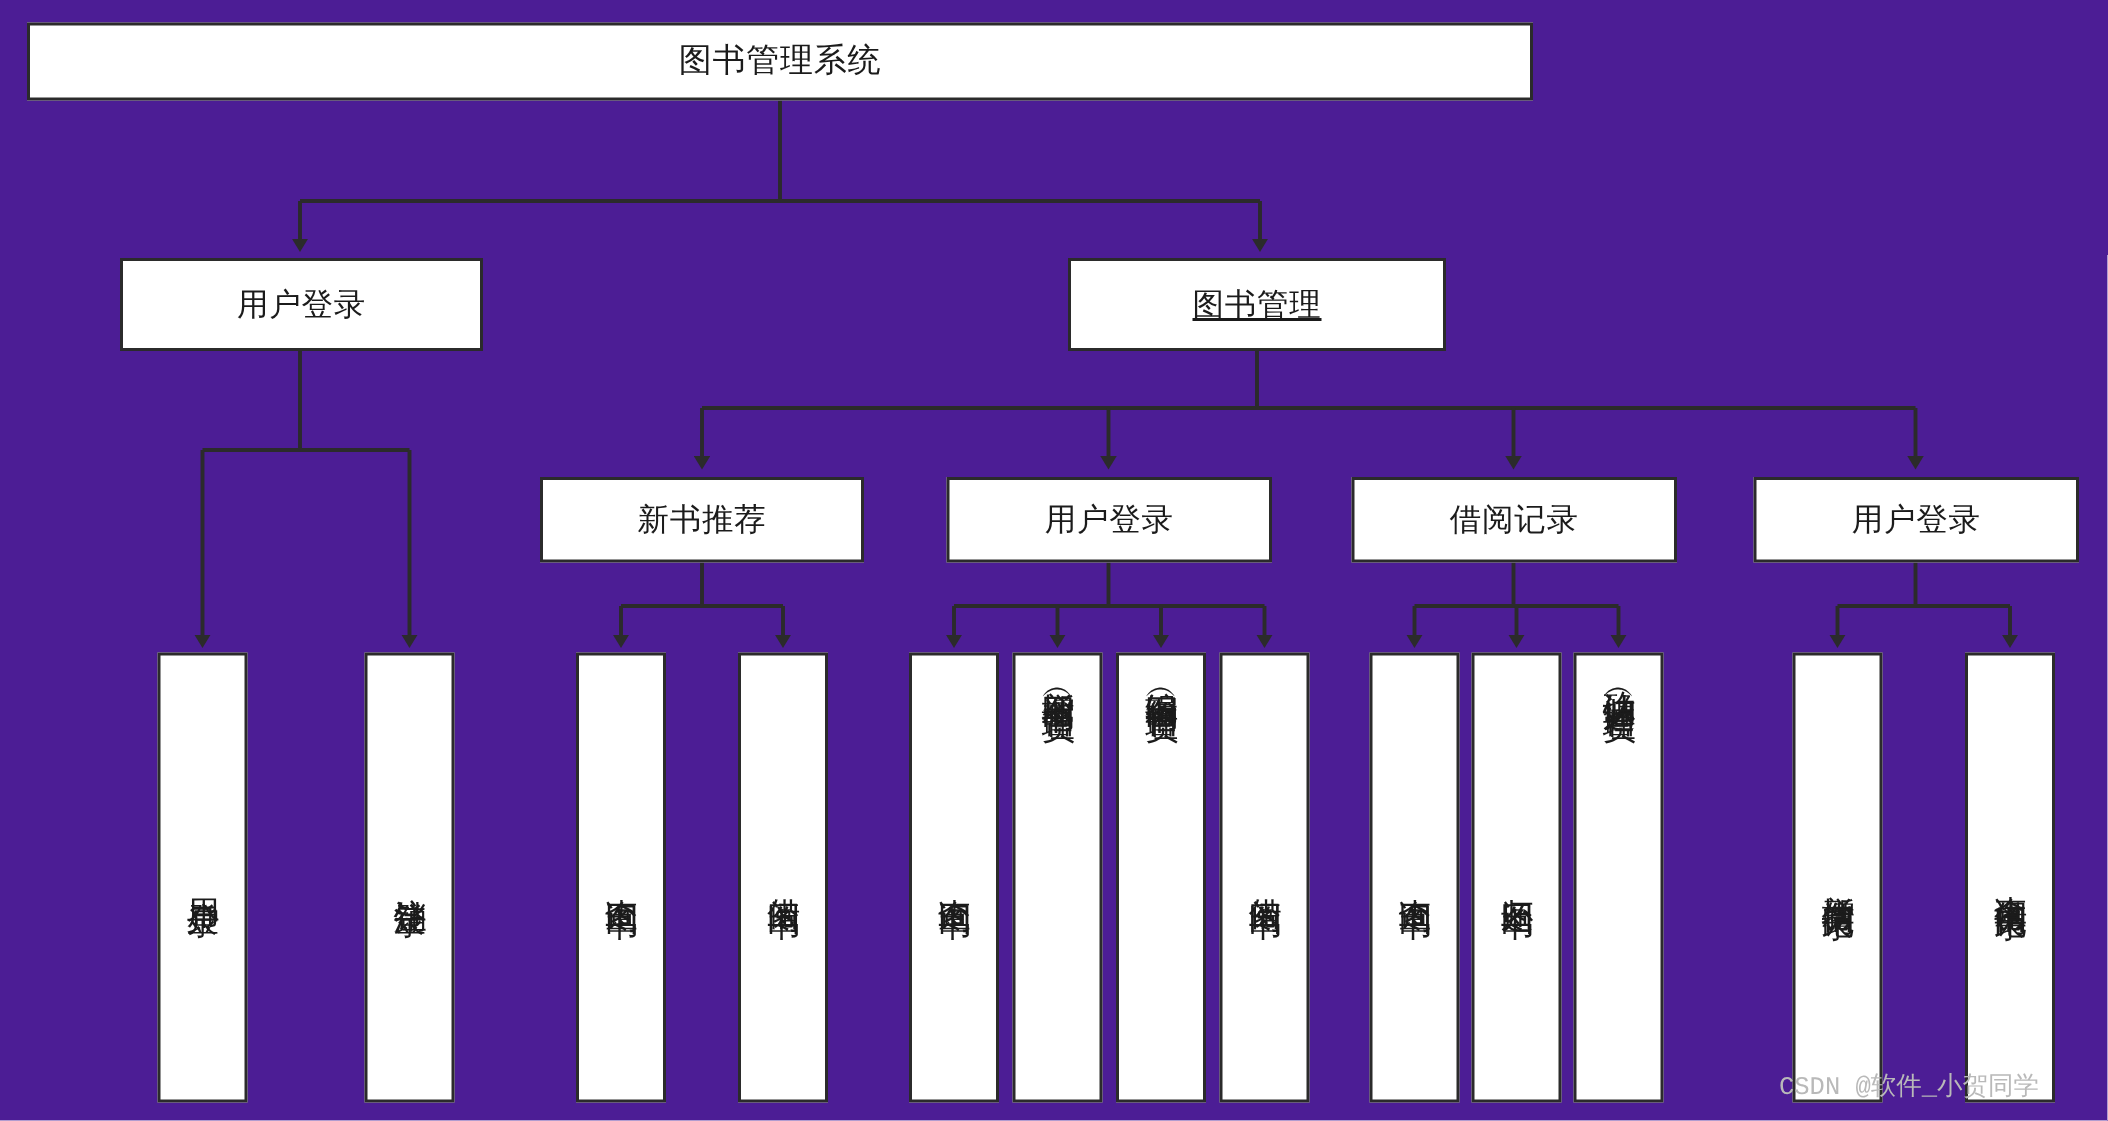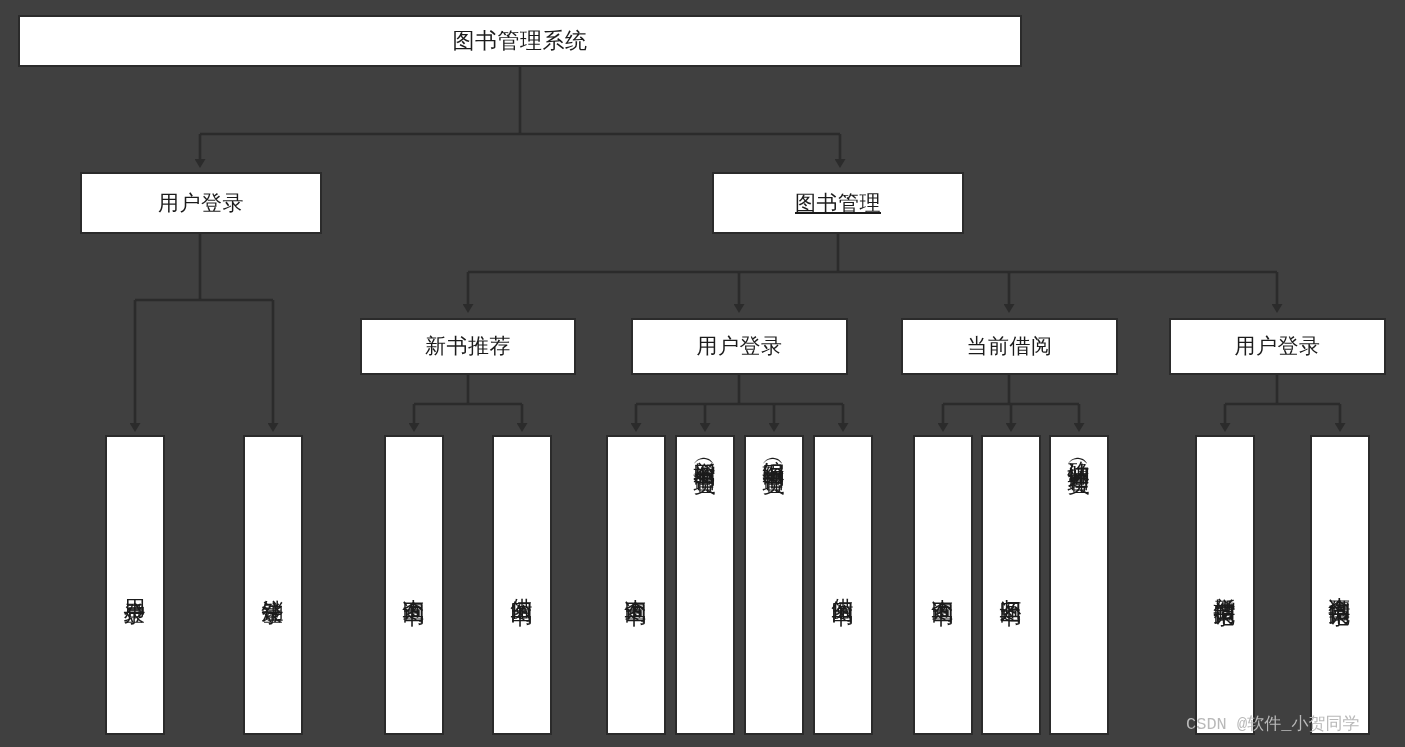--- a/index.html
+++ b/index.html
@@ -8,21 +8,21 @@
     padding: 0;
     background: #ffffff;
   }
   body {
     font-family: "DejaVu Sans", "Liberation Sans", sans-serif;
   }
   #canvas {
     position: relative;
     width: 1405px;
     height: 747px;
-    background: #404040;
+    background: #4c1d95;
     overflow: hidden;
   }
   #connectors {
     position: absolute;
     left: 0;
     top: 0;
     width: 1405px;
     height: 747px;
     pointer-events: none;
   }
@@ -150,21 +150,21 @@
 
   <div class="node h" style="left:360px; top:318px; width:216px; height:57px;justify-content:center;">
     <span class="label">新书推荐</span>
   </div>
 
   <div class="node h" style="left:631px; top:318px; width:217px; height:57px;">
     <span class="label">用户登录</span>
   </div>
 
   <div class="node h" style="left:901px; top:318px; width:217px; height:57px;">
-    <span class="label">当前借阅</span>
+    <span class="label">借阅记录</span>
   </div>
 
   <div class="node h" style="left:1169px; top:318px; width:217px; height:57px;">
     <span class="label">用户登录</span>
   </div>
 
   <div class="node v mid" style="left:105px; top:435px; width:60px; height:300px;">
     <span class="label">用户登录</span>
   </div>
 

